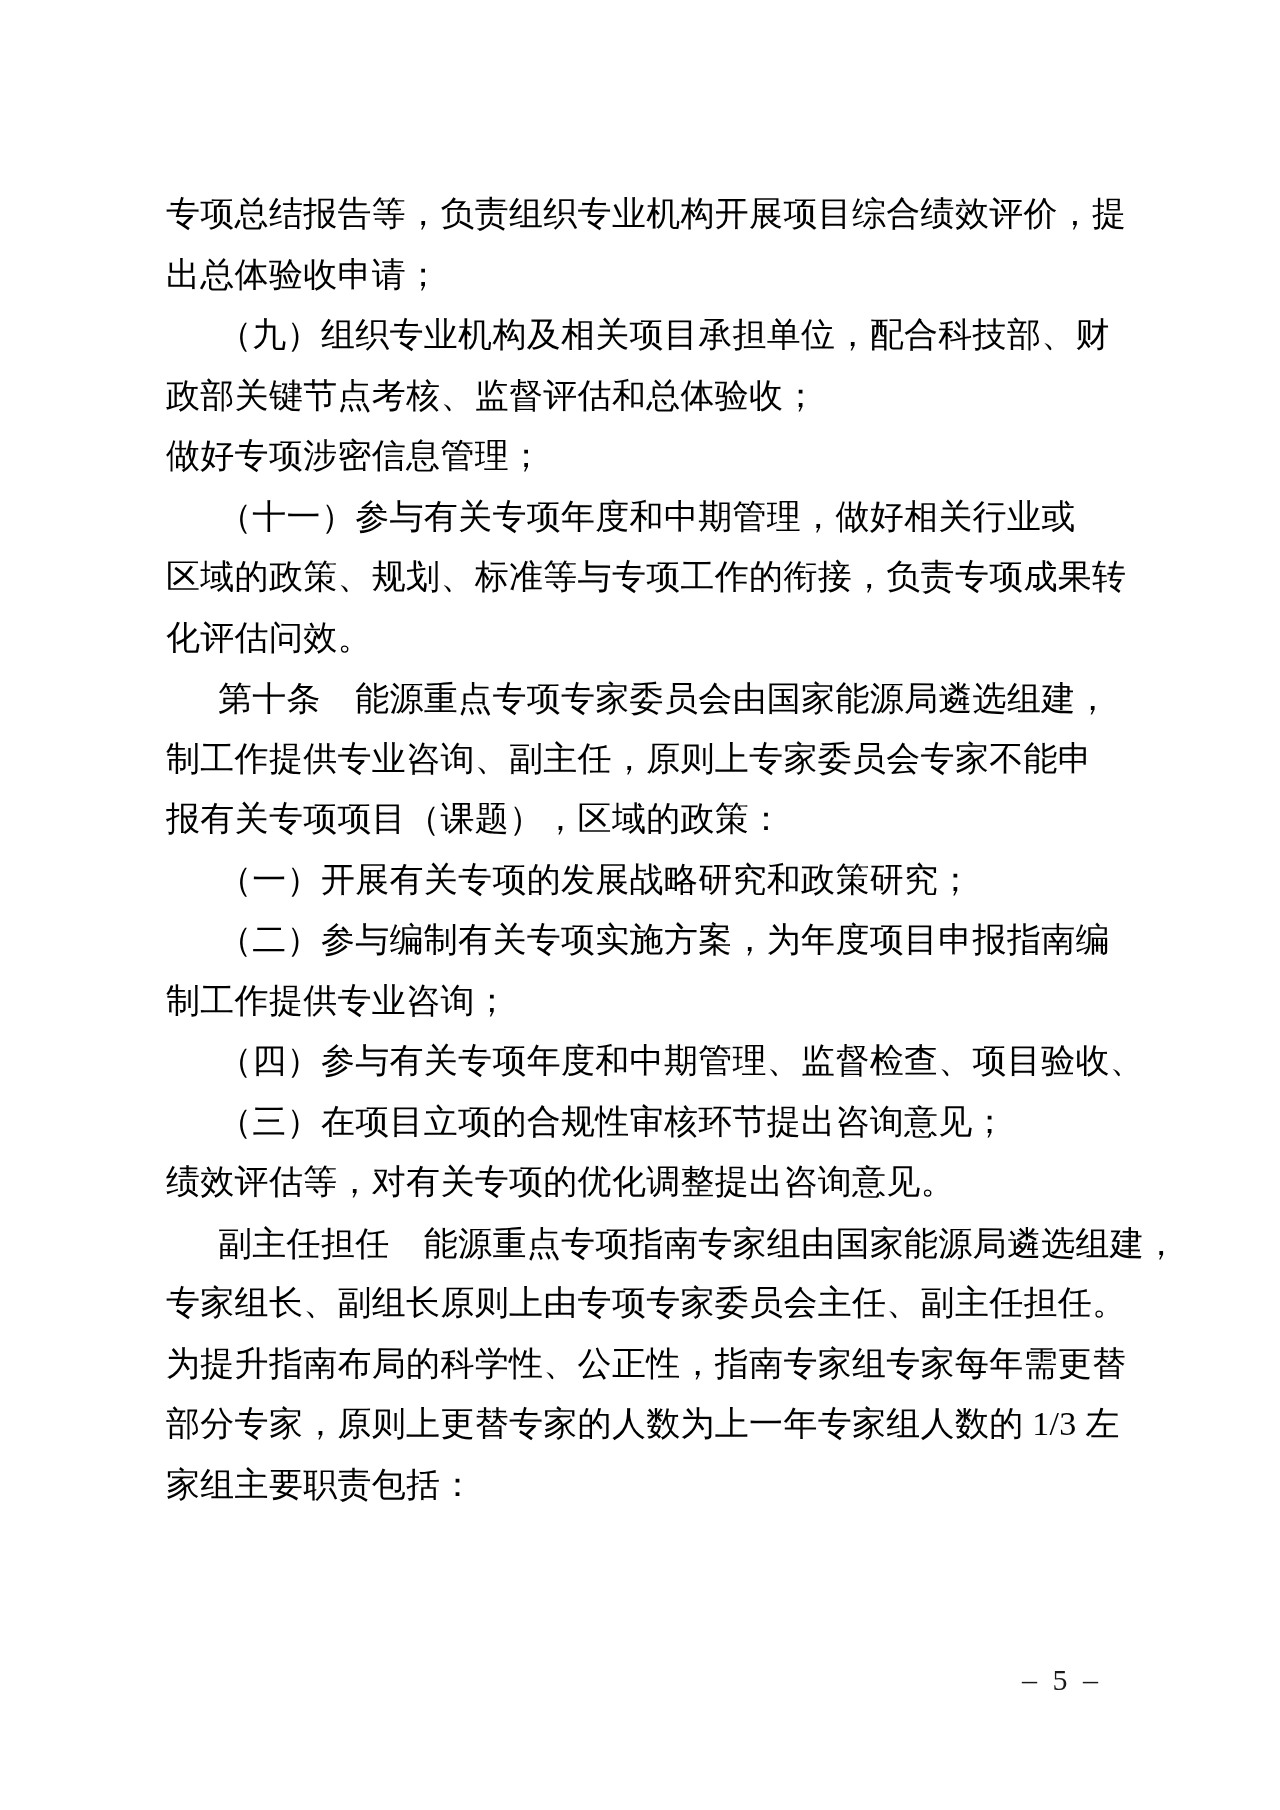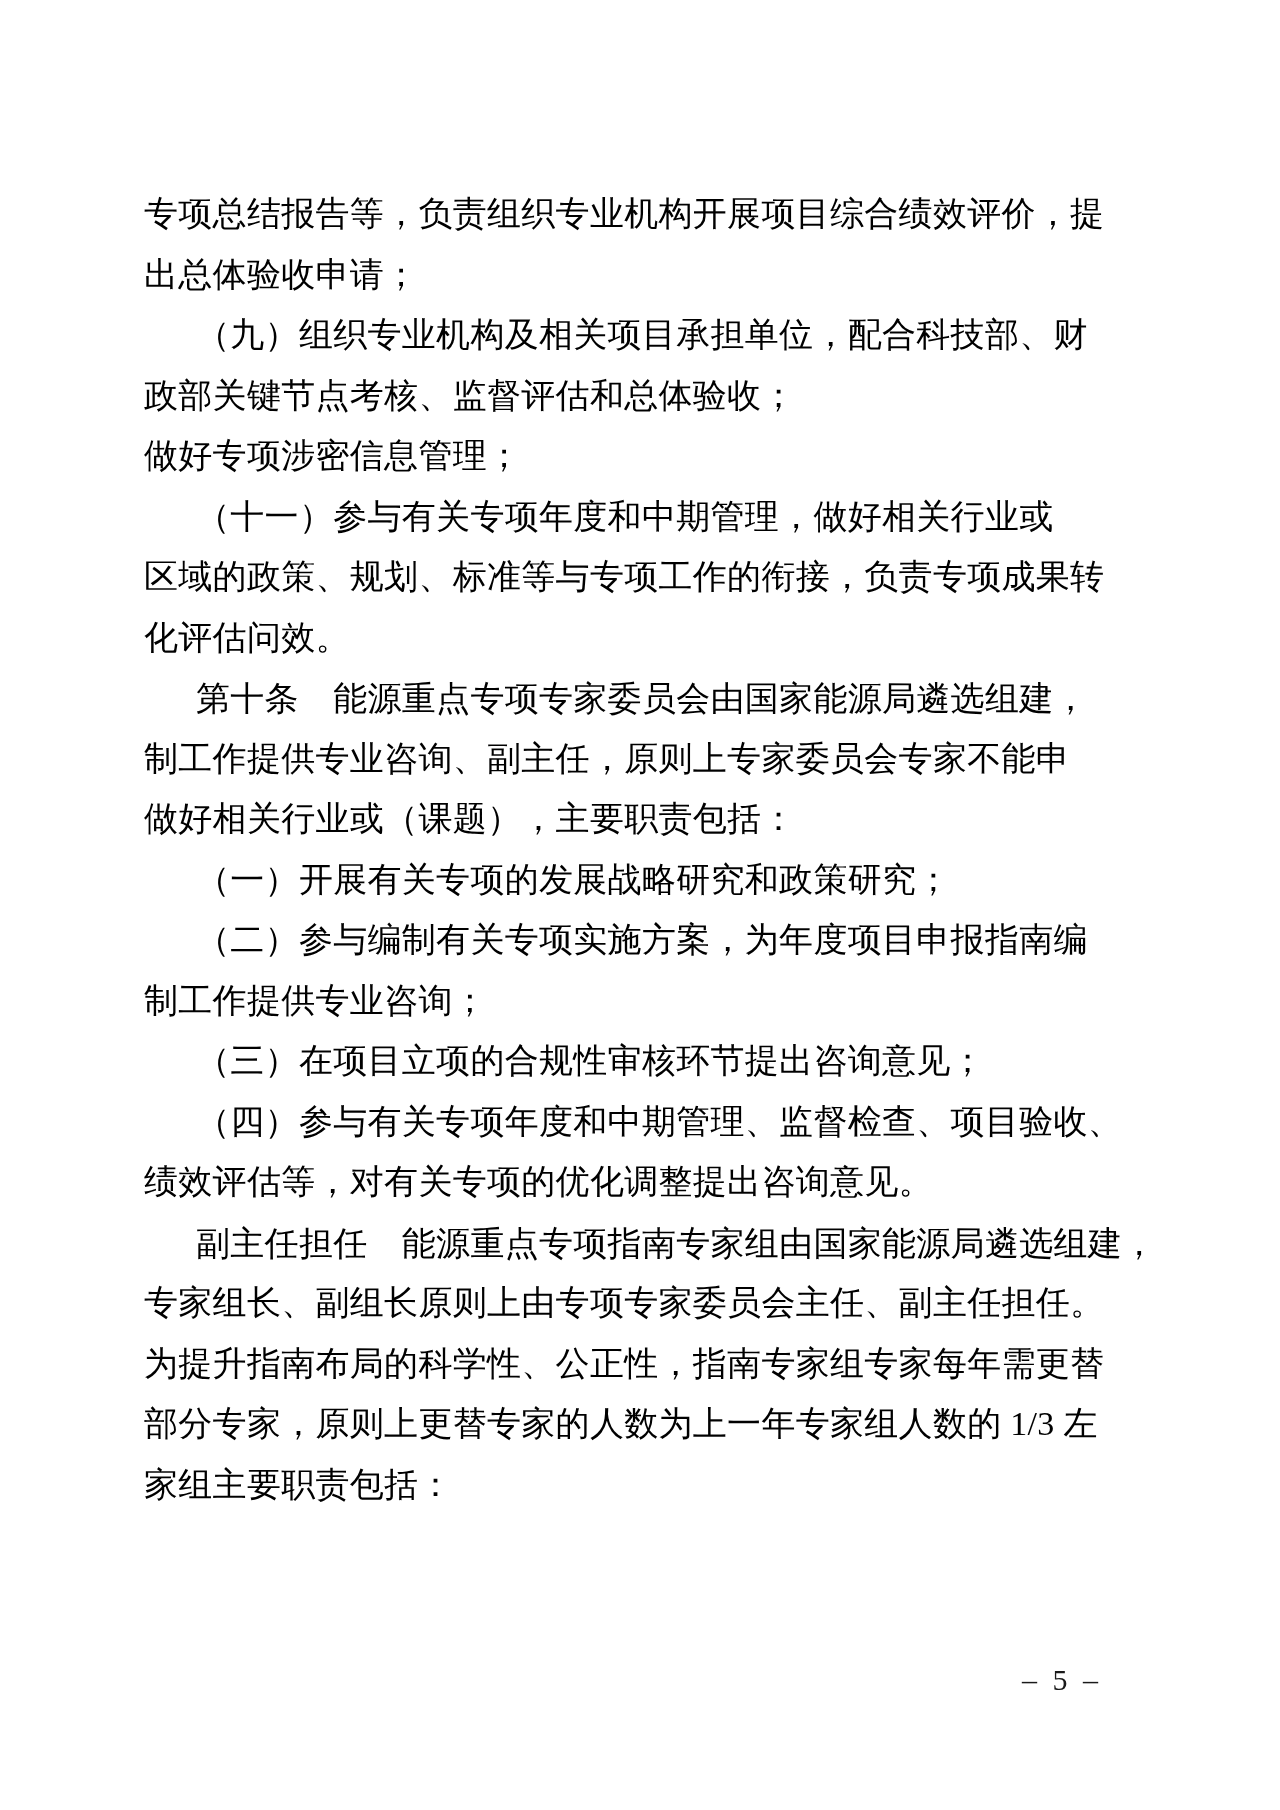--- a/index.html
+++ b/index.html
@@ -11,21 +11,21 @@
     position: relative;
     width: 1280px;
     height: 1810px;
     background: #ffffff;
     color: #000000;
     font-family: "Liberation Serif", "DejaVu Serif", serif;
     overflow: hidden;
   }
   .content {
     position: absolute;
-    left: 144px;
+    left: 166px;
     top: 184px;
     width: 964px;
   }
   .line {
     height: 60.5px;
     line-height: 60.5px;
     font-size: 34px;
     letter-spacing: 0.3px;
     white-space: nowrap;
   }
@@ -60,26 +60,26 @@
       <div class="line"><span class="seg">专项总结报告等，负责组织专业机构开展项目综合绩效评价，提</span></div>
       <div class="line"><span class="seg">出总体验收申请；</span></div>
       <div class="line indent"><span class="seg">（九）组织专业机构及相关项目承担单位，配合科技部、财</span></div>
       <div class="line"><span class="seg">政部关键节点考核、监督评估和总体验收；</span></div>
       <div class="line"><span class="seg">做好专项涉密信息管理；</span></div>
       <div class="line indent"><span class="seg">（十一）参与有关专项年度和中期管理，做好相关行业或</span></div>
       <div class="line"><span class="seg">区域的政策、规划、标准等与专项工作的衔接，负责专项成果转</span></div>
       <div class="line"><span class="seg">化评估问效。</span></div>
       <div class="line indent"><span class="seg bold">第十条</span><span class="seg">　能源重点专项专家委员会由国家能源局遴选组建，</span></div>
       <div class="line"><span class="seg">制工作提供专业咨询、副主任，原则上专家委员会专家不能申</span></div>
-      <div class="line"><span class="seg">做好相关行业或（课题），主要职责包括：</span></div>
+      <div class="line"><span class="seg">报有关专项项目（课题），区域的政策：</span></div>
       <div class="line indent"><span class="seg">（一）开展有关专项的发展战略研究和政策研究；</span></div>
       <div class="line indent"><span class="seg">（二）参与编制有关专项实施方案，为年度项目申报指南编</span></div>
       <div class="line"><span class="seg">制工作提供专业咨询；</span></div>
+      <div class="line indent"><span class="seg">（四）参与有关专项年度和中期管理、监督检查、项目验收、</span></div>
       <div class="line indent"><span class="seg">（三）在项目立项的合规性审核环节提出咨询意见；</span></div>
-      <div class="line indent"><span class="seg">（四）参与有关专项年度和中期管理、监督检查、项目验收、</span></div>
       <div class="line"><span class="seg">绩效评估等，对有关专项的优化调整提出咨询意见。</span></div>
       <div class="line indent"><span class="seg bold">副主任担任</span><span class="seg">　能源重点专项指南专家组由国家能源局遴选组建，</span></div>
       <div class="line"><span class="seg">专家组长、副组长原则上由专项专家委员会主任、副主任担任。</span></div>
       <div class="line"><span class="seg">为提升指南布局的科学性、公正性，指南专家组专家每年需更替</span></div>
       <div class="line"><span class="seg">部分专家，原则上更替专家的人数为上一年专家组人数的 1/3 左</span></div>
       <div class="line"><span class="seg">家组主要职责包括：</span></div>
     </div>
   <div class="page-number">– 5 –</div>
 </div>
 

